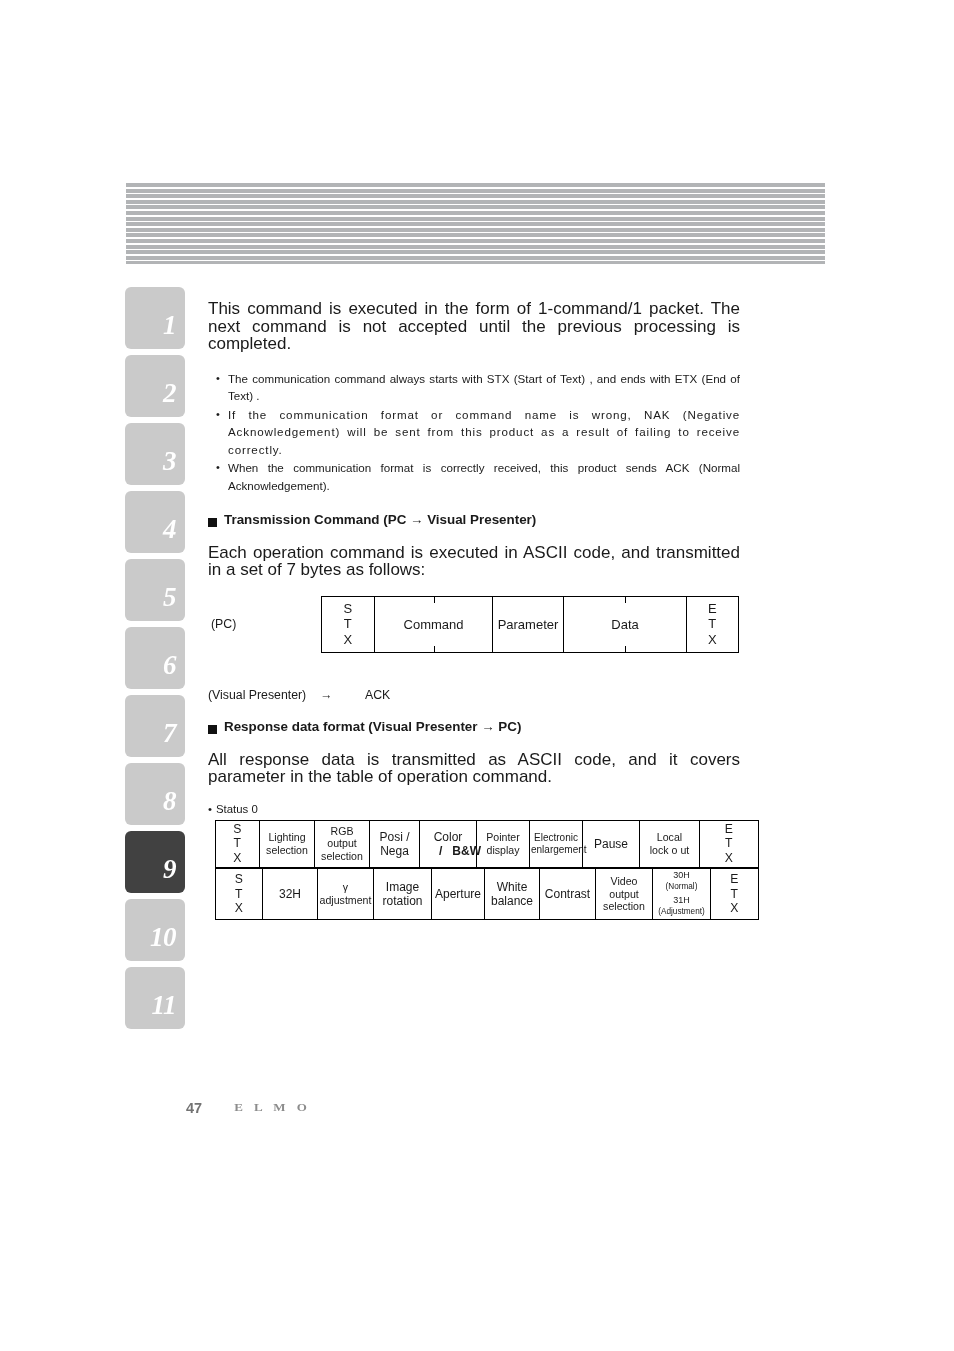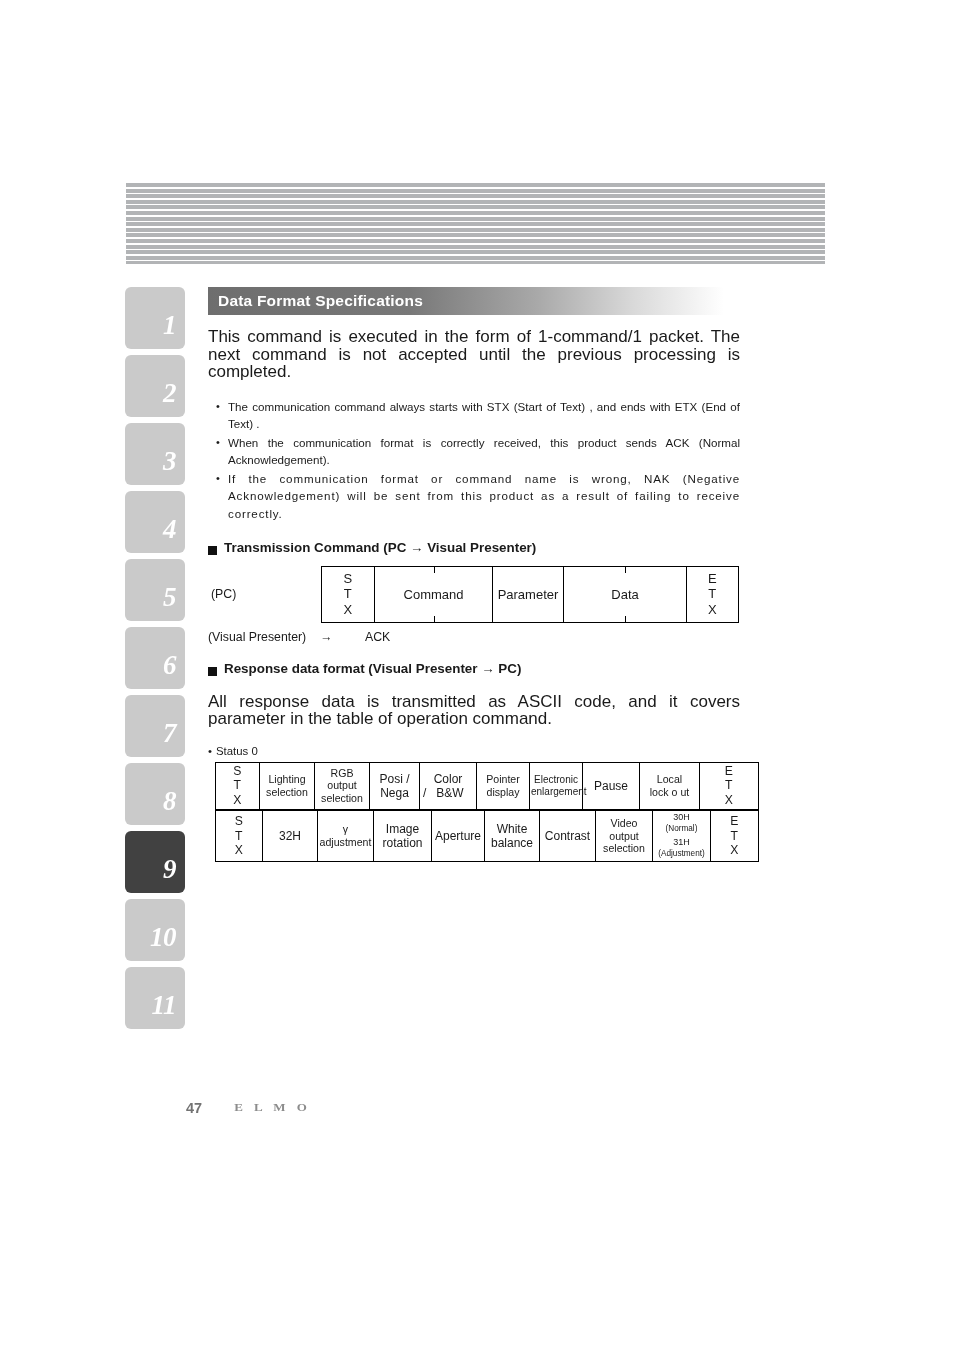--- a/index.html
+++ b/index.html
@@ -191,21 +191,21 @@
     line-height: 12.6px;
     padding: 0 1px;
   }
   .status-table td.stx { font-size: 12.2px; line-height: 14.5px; }
   .status-table td.big { font-size: 12px; line-height: 14px; }
   .status-table td.tiny { font-size: 10px; line-height: 11.5px; }
   .status-table td.small-sub { font-size: 9px; }
   .cell-lines span { display: block; }
   .cell-lines span.tiny-line { font-size: 8.2px; }
   td.colorbw .l1 { display: block; }
-  td.colorbw .l2 { display: block; text-align: left; padding-left: 2px; }
+  td.colorbw .l2 { display: block; text-align: left; padding-left: 18px; font-weight: bold; }
 
   
   #tx-diagram {
     position: relative;
     margin-top: 11px;
     height: 57px;
   }
   #tx-pc-label {
     position: absolute;
     left: 3px;
@@ -216,21 +216,21 @@
     position: absolute;
     left: 113px;
     top: 0;
   }
   #tx-resp-row {
     margin-top: 7px;
     font-size: 12.3px;
     display: flex;
     align-items: baseline;
   }
-  #tx-resp-row .vp-label { width: 112px; }
+  #tx-resp-row .vp-label { width: 112px; margin-top: 28px; }
   #tx-resp-row .arrow { width: 45px; }
 
   .status-label {
     font-size: 11.4px;
     margin-top: 12px;
     margin-bottom: 5px;
   }
   .status-label .dot { margin-right: 4px; }
 
   .status-table-wrap { margin-left: 7px; }
@@ -297,37 +297,35 @@
   <div class="tab">
       <span class="tab-num">10</span>
     </div>
   <div class="tab">
       <span class="tab-num">11</span>
     </div>
 </div>
 
 <div id="content">
 
-  <div id="section-title-bar">
-    <span class="title-text">Data Format Specifications</span>
-  </div>
 
   <p class="para" id="intro-para">This command is executed in the form of 1-command/1 packet.  The next command is not accepted until the previous processing is completed.</p>
 
   <ul class="bullet-list">
     <li class="bullet-item">The communication command always starts with STX (Start of Text) , and ends with ETX (End of Text) .</li>
+    <li class="bullet-item spread">If the communication format or command name is wrong, NAK (Negative Acknowledgement) will be sent from this product as a result of failing to receive correctly.</li>
     <li class="bullet-item">When the communication format is correctly received, this product sends ACK (Normal Acknowledgement).</li>
-    <li class="bullet-item spread">If the communication format or command name is wrong, NAK (Negative Acknowledgement) will be sent from this product as a result of failing to receive correctly.</li>
   </ul>
 
   <div class="sub-heading">
     <span class="sq"></span>
     <span>Transmission Command (PC → Visual Presenter)</span>
   </div>
 
+  <p class="para">Each operation command is executed in ASCII code, and transmitted in a set of 7 bytes as follows:</p>
 
   <div id="tx-diagram">
     <span id="tx-pc-label">(PC)</span>
     <div id="transmission-table-wrap">
       <table id="transmission-table" class="byte-table">
         <tbody>
             <tr>
           <td class="stx thick-right" style="width:52px">S<br>T<br>X</td>
           <td class="ticked" style="width:117px">Command</td>
           <td style="width:70px">Parameter</td>

